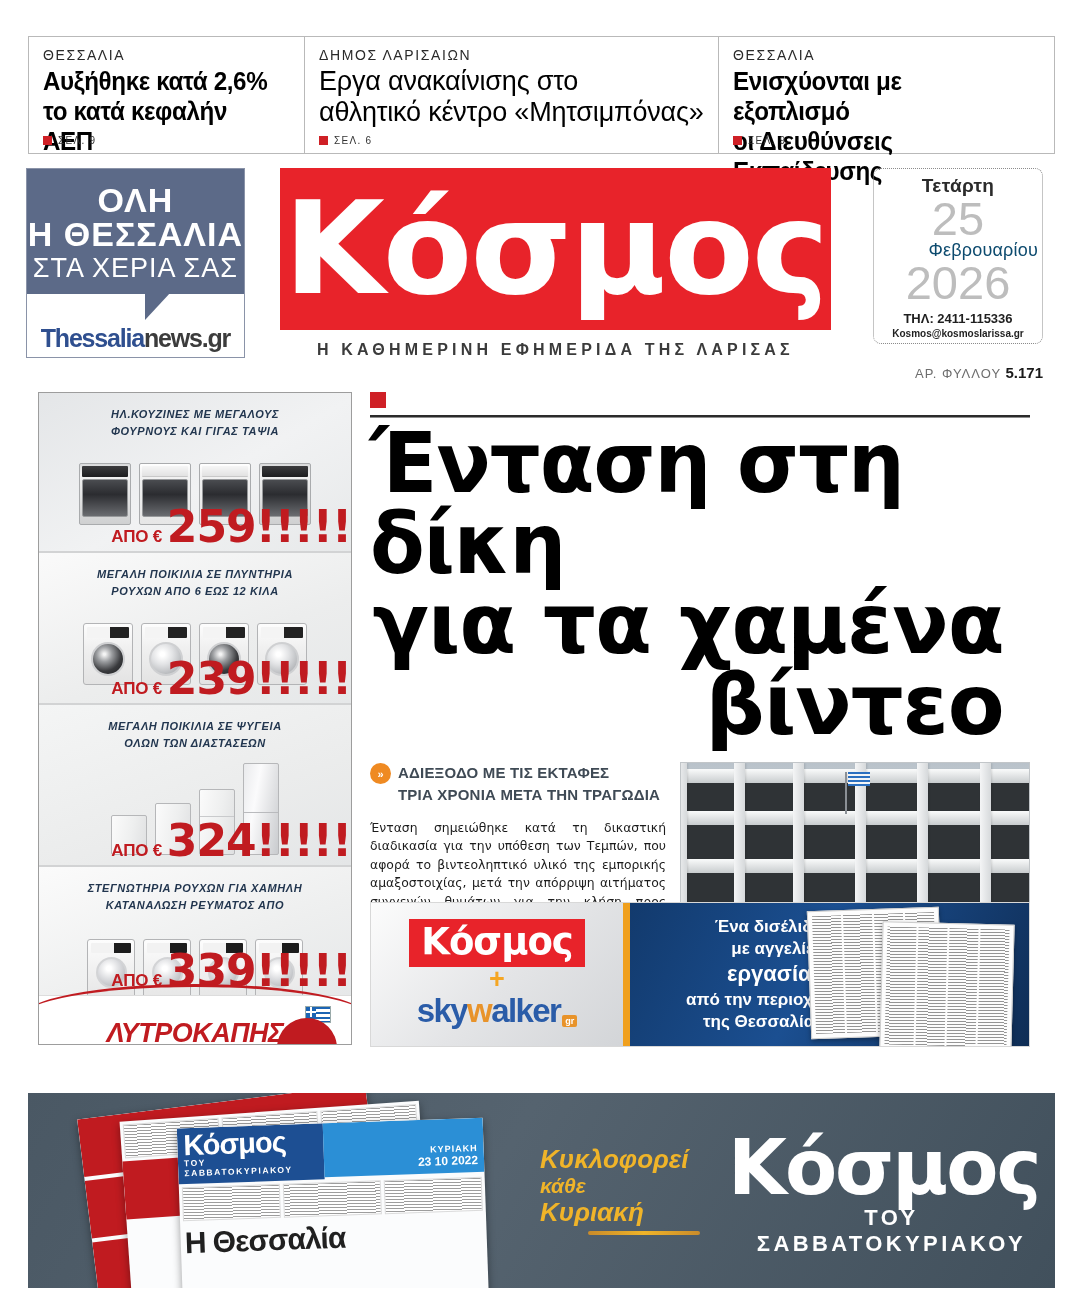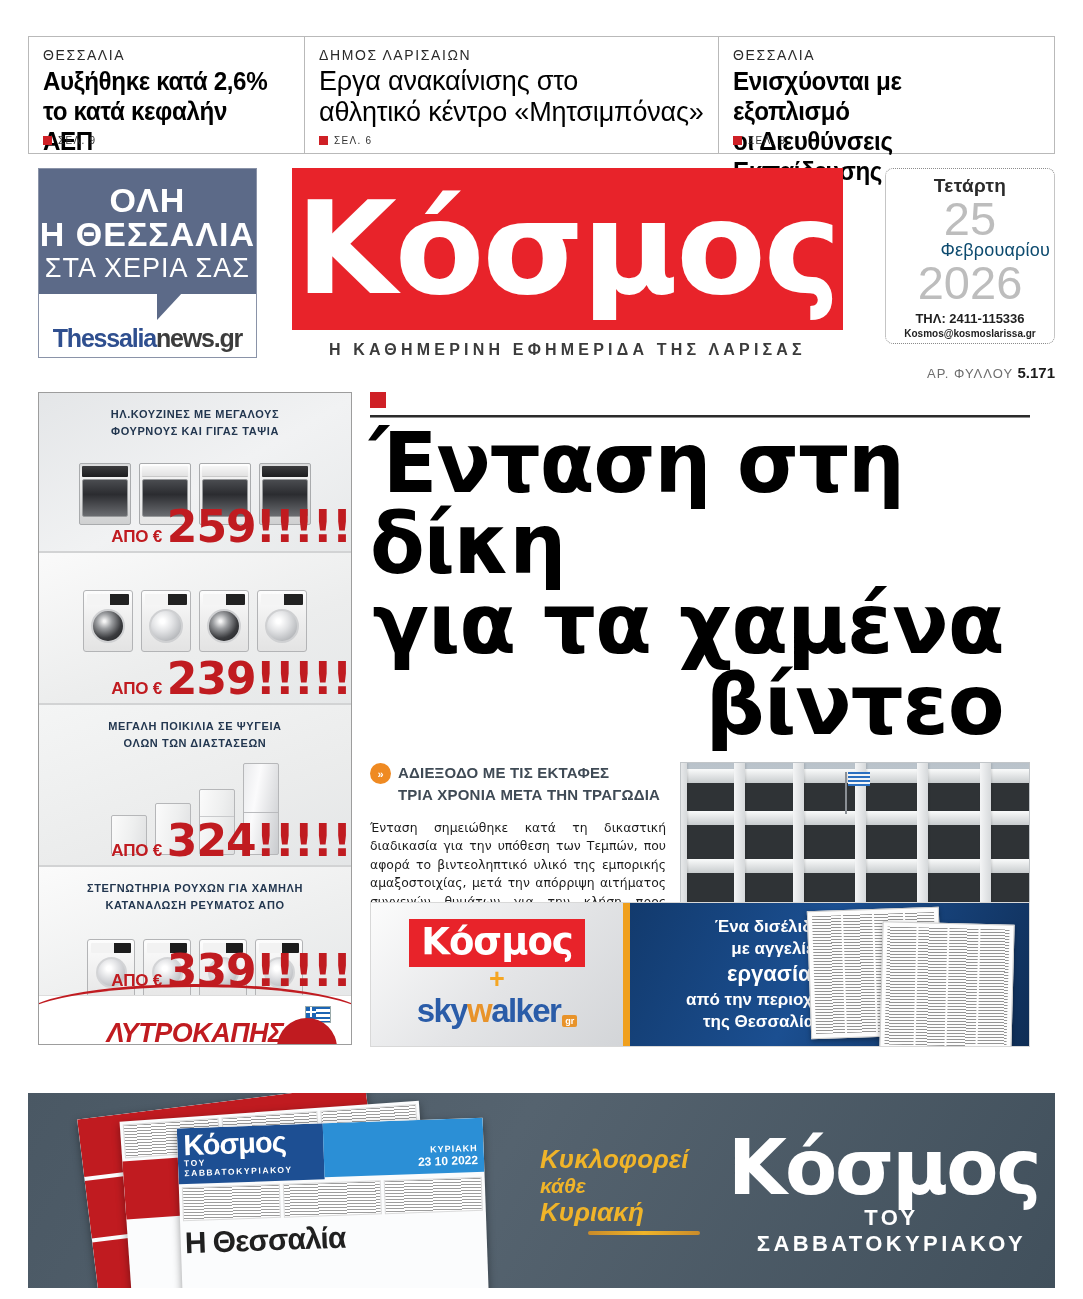--- a/index.html
+++ b/index.html
@@ -50,21 +50,21 @@
   }
   .teaser-page {
     position: absolute; left: 14px; bottom: 7px;
     font-size: 10px; color: #333; letter-spacing: 1.3px;
     display: flex; align-items: center; gap: 6px;
   }
   .sq-red { width: 9px; height: 9px; background: #cf2026; display: inline-block; }
 
   
   .masthead {
-    position: absolute; left: 28px; top: 168px;
+    position: absolute; left: 16px; top: 168px;
     width: 1027px; height: 205px;
     display: flex; align-items: flex-start; gap: 28px;
   }
 
   .promo-box {
     width: 234px; height: 190px;
     margin-left: 10px;
     border: 1px solid #8a93a8;
     background: #fff;
     position: relative; overflow: hidden;
@@ -140,21 +140,21 @@
   .ad-panel {
     position: relative; padding: 13px 6px 4px 6px;
     text-align: center;
   }
   .ad-p1 { background: linear-gradient(150deg,#e4e6e8 0%,#f1f2f3 55%,#e7e9ea 100%); height: 158px; }
   .ad-p2 { background: linear-gradient(160deg,#fafafa 0%,#eceded 60%,#e6e8e9 100%); height: 150px; }
   .ad-p3 { background: linear-gradient(160deg,#f4f5f5 0%,#ebecec 60%,#e4e6e7 100%); height: 160px; }
   .ad-p4 { background: linear-gradient(160deg,#fbfbfb 0%,#eeefef 60%,#e6e8e9 100%); height: 128px; }
   .ad-head {
     font-size: 11px; font-weight: 700; color: #22364f;
-    letter-spacing: 0.6px; line-height: 1.5;
+    letter-spacing: 0.6px; line-height: 1.5; font-style: italic;
   }
   .ad-row {
     display: flex; align-items: flex-end; justify-content: center;
     gap: 8px; margin-top: 8px; height: 78px;
   }
   
   .oven { width: 52px; height: 62px; background: linear-gradient(180deg,#d9dadb,#f2f2f2 18%,#cfd0d1); border: 1px solid #a9abad; border-radius: 2px; }
   .oven .ctrl { height: 11px; background: linear-gradient(180deg,#3b3b3d,#1d1d1f); margin: 2px; border-radius: 1px; }
   .oven .door { height: 38px; margin: 2px; background: linear-gradient(180deg,#4a4c50,#2b2c30 40%,#6a6c70); border: 1px solid #97999b; border-radius: 2px; }
   .oven.white { background: linear-gradient(180deg,#fff,#f2f2f2 18%,#e6e6e6); }
@@ -553,20 +553,24 @@
         </div>
     </div>
     <div class="price-line">
       <span class="price-from">ΑΠΟ €</span>
       <span class="price-big">259!!!!!</span>
     </div>
   </div>
   <div class="ad-divider"></div>
 
   <div class="ad-panel ad-p2">
+    <div class="ad-head">
+      <div>ΜΕΓΑΛΗ ΠΟΙΚΙΛΙΑ ΣΕ ΠΛΥΝΤΗΡΙΑ</div>
+      <div>ΡΟΥΧΩΝ ΑΠΟ 6 ΕΩΣ 12 ΚΙΛΑ</div>
+    </div>
     <div class="ad-row">
       <div class="wash">
           <div class="panel"></div>
           <div class="drum"></div>
         </div>
       <div class="wash lite">
           <div class="panel"></div>
           <div class="drum"></div>
         </div>
       <div class="wash">

